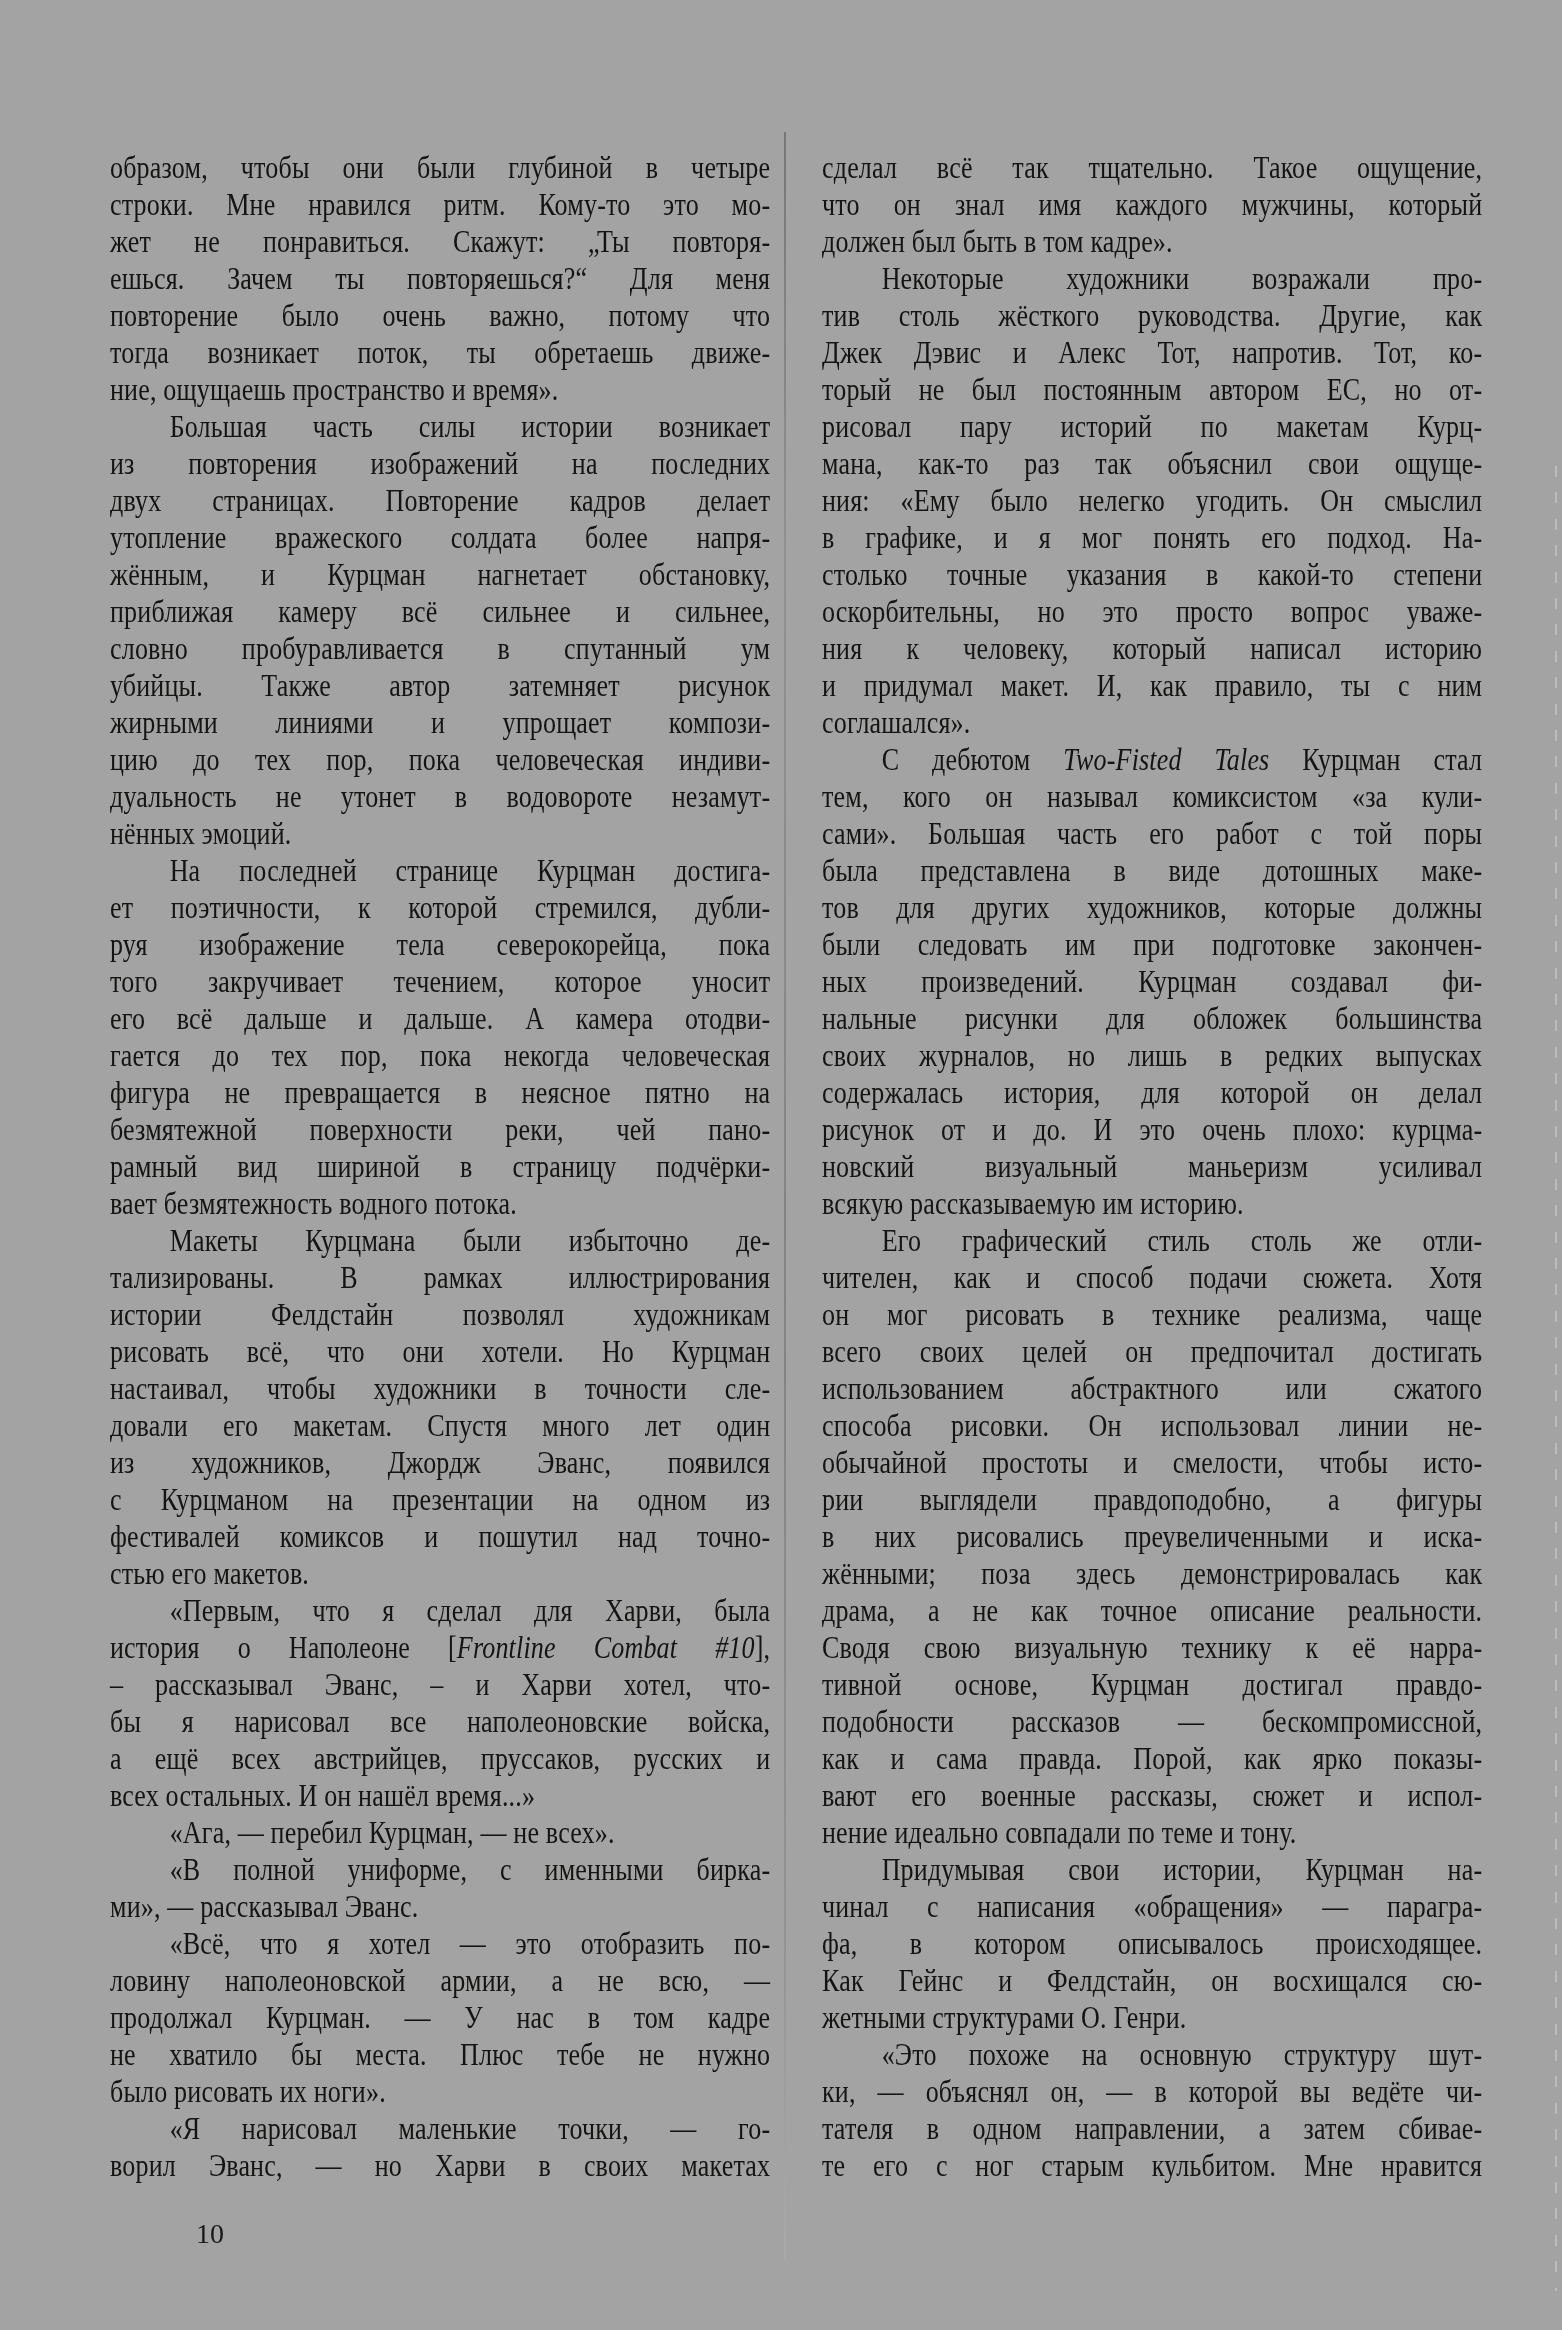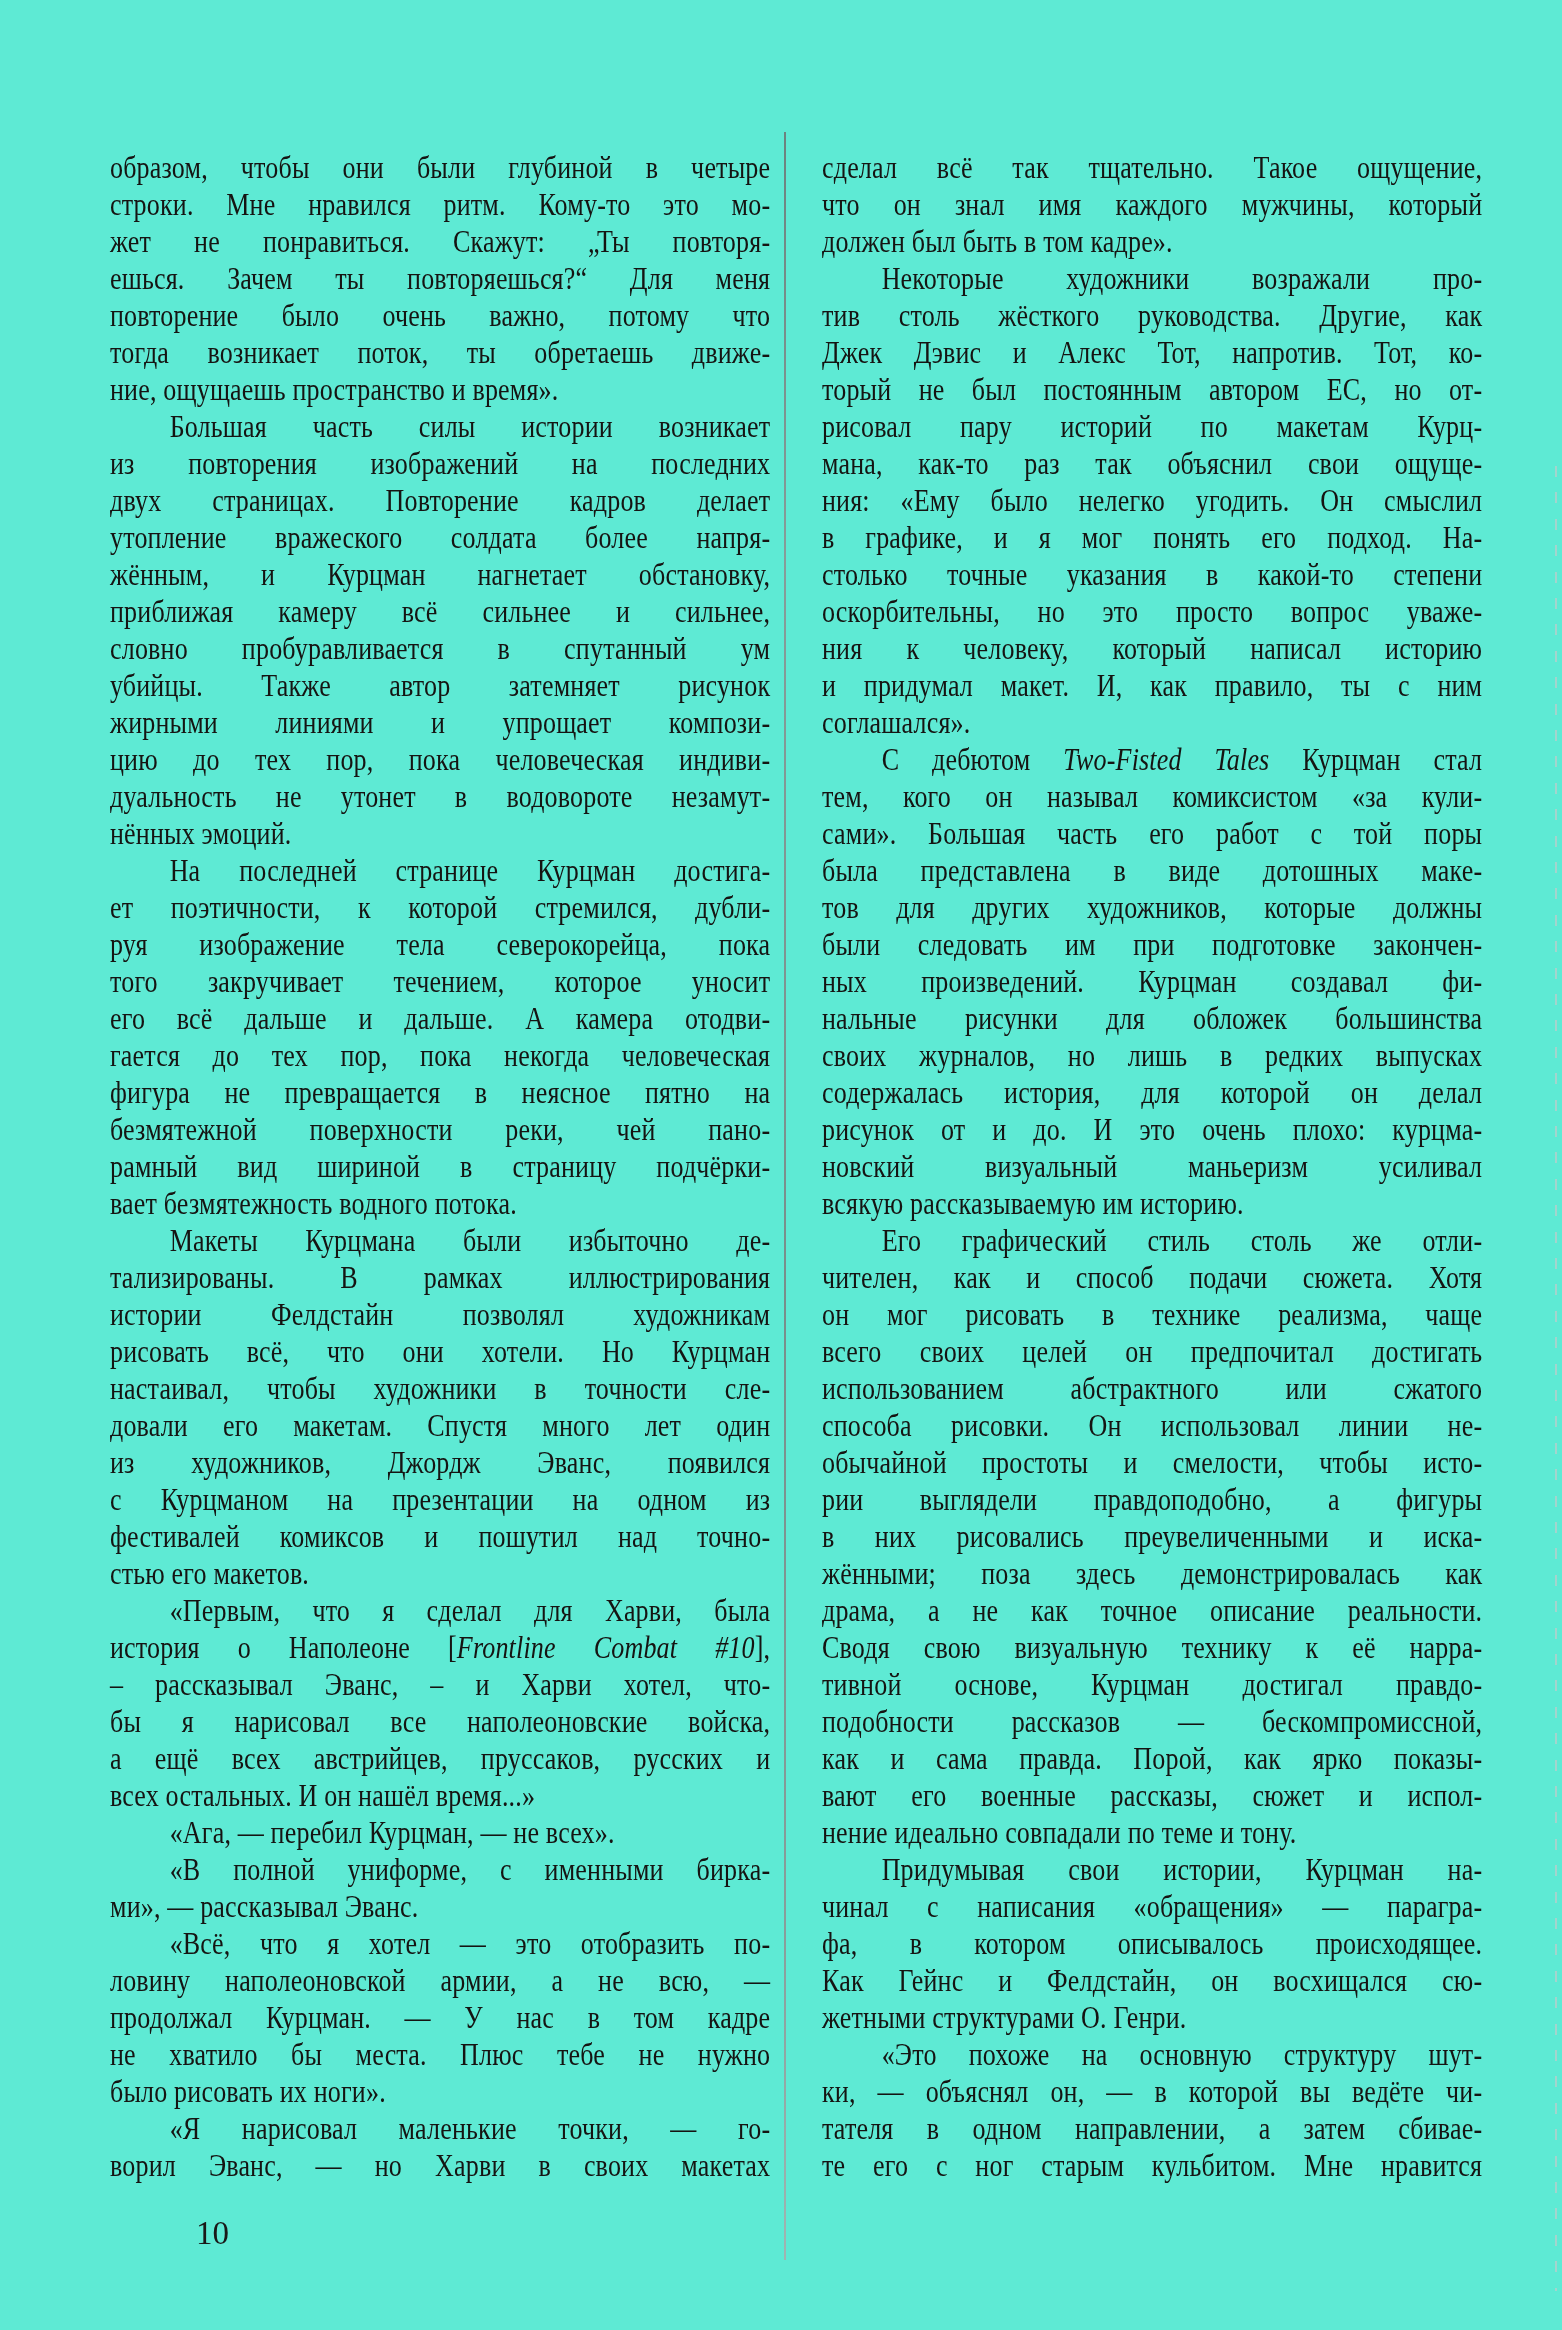--- a/index.html
+++ b/index.html
@@ -9,21 +9,21 @@
     height: 2330px;
     overflow: hidden;
     background: #fdfdfc;
     font-family: "Liberation Serif", "DejaVu Serif", serif;
   }
   .page {
     position: absolute;
     left: 0; top: 0;
     width: 1562px;
     height: 2330px;
-    background: #5eead4;
+    background: #a3a3a3;
   }
   .col {
     position: absolute;
     top: 149px;
   }
   .col-left  { left: 110px; }
   .col-right { left: 822px; }
   .line {
     width: 786px;                 
     transform: scaleX(0.84);
@@ -55,21 +55,21 @@
     top: 466px;
     width: 2.3px;
     height: 1825px;
     background: repeating-linear-gradient(180deg, #c9c9c9 0 11px, transparent 11px 26.4px);
     opacity: 0.65;
   }
   .page-number {
     position: absolute;
     left: 196px;
     top: 2215px;
-    font-size: 33px;
+    font-size: 28px;
     line-height: 37px;
     color: #1a1918;
     text-align: right;
   }
 </style>
 </head>
 <body>
 
 <main class="page">
   <section class="col col-left">

